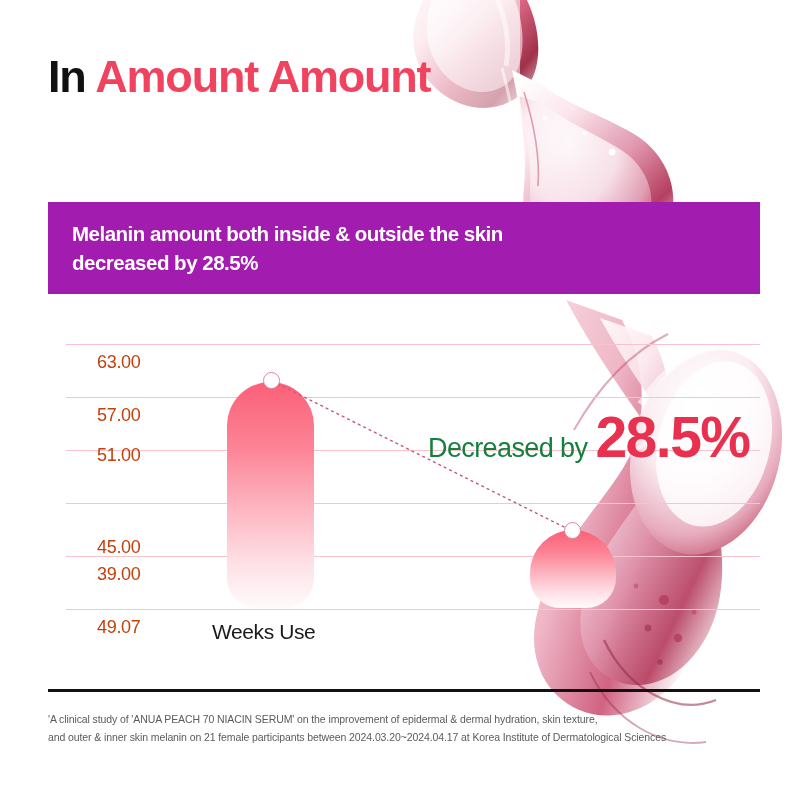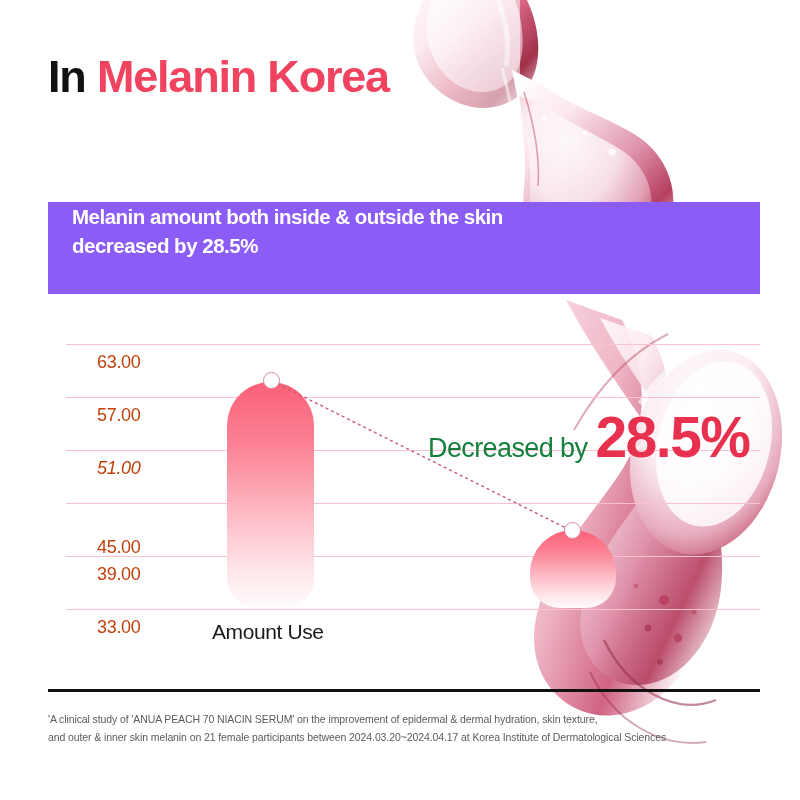--- a/index.html
+++ b/index.html
@@ -49,24 +49,24 @@
     white-space:nowrap;
     color:#111111;
   }
   .headline-line2 .accent{color:#f0435f;}
 
   
   #banner{
     position:absolute;
     left:48px;top:202px;
     width:712px;height:92px;
-    background:#8b5cf6;
+    background:#a21caf;
     z-index:4;
     box-sizing:border-box;
-    padding:0 24px 0 24px;
+    padding:17px 24px 0 24px;
   }
   #banner .banner-text{
     color:#ffffff;
     font-size:20.5px;
     font-weight:bold;
     letter-spacing:-0.5px;
     line-height:1.42;
     white-space:pre-line;
   }
 
@@ -248,42 +248,42 @@
 
     <div class="gridline" style="top:344px;"></div>
     <div class="gridline" style="top:397px;"></div>
     <div class="gridline" style="top:450px;"></div>
     <div class="gridline" style="top:503px;"></div>
     <div class="gridline" style="top:556px;"></div>
     <div class="gridline" style="top:609px;"></div>
 
     <div class="ytick" style="top:348px;">63.00</div>
     <div class="ytick" style="top:401px;">57.00</div>
-    <div class="ytick" style="top:454px;font-style:italic;">51.00</div>
+    <div class="ytick" style="top:441px;">51.00</div>
     <div class="ytick" style="top:533px;">45.00</div>
     <div class="ytick" style="top:560px;">39.00</div>
-    <div class="ytick" style="top:613px;">33.00</div>
+    <div class="ytick" style="top:613px;">49.07</div>
 
     <div class="bar" style="left:227px;top:382px;width:87px;height:226px;border-radius:44px 44px 30px 30px;"></div>
 
     <div class="bar" style="left:530px;top:530px;width:86px;height:78px;border-radius:43px 43px 30px 30px;"></div>
 
     <svg style="position:absolute;left:0;top:0;width:800px;height:800px;pointer-events:none;">
       <line x1="272" y1="381" x2="572" y2="531" stroke="#c45c78" stroke-width="1.4" stroke-dasharray="3,3"></line>
     </svg>
 
     <div class="marker" style="left:263px;top:372px;"></div>
     <div class="marker" style="left:564px;top:522px;"></div>
 
-    <div class="cat-label cat-before" style="left:212px;top:620px;">Amount Use</div>
+    <div class="cat-label cat-before" style="left:212px;top:620px;">Weeks Use</div>
   </div>
 
   <div class="headline-wrap">
     <div class="headline-line2">
-      <span>In </span><span class="accent">Melanin Korea</span>
+      <span>In </span><span class="accent">Amount Amount</span>
     </div>
   </div>
 
   <div id="banner">
     <div class="banner-text">Melanin amount both inside &amp; outside the skin
 decreased by 28.5%</div>
   </div>
 
   <div id="callout">
     <span class="callout-text">Decreased by</span><span class="callout-value">28.5%</span>

